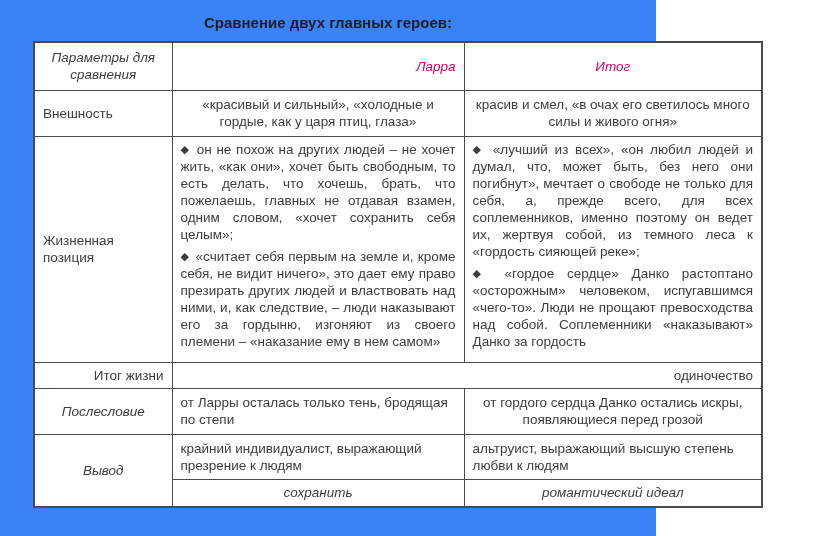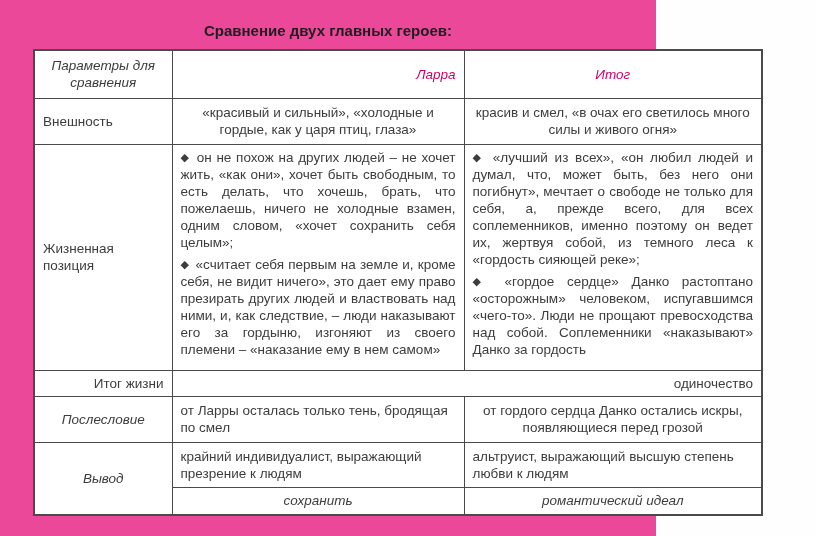--- a/index.html
+++ b/index.html
@@ -4,21 +4,21 @@
 <style>
   * { box-sizing: border-box; }
   html, body { margin: 0; padding: 0; }
   body {
     width: 816px; height: 536px;
     background: #fefefe;
     font-family: "Liberation Sans", sans-serif;
     color: #3d3d3d;
     overflow: hidden;
   }
-  .page { width: 656px; height: 536px; padding-top: 20px; background: #ec4899; }
+  .page { width: 656px; height: 536px; padding-top: 12px; background: #3b82f6; }
   .doc-title {
     text-align: center;
     font-weight: bold;
     font-size: 15px;
     color: #1e1e1e;
     margin: 2px 0 10px 0;
   }
   table.cmp {
     border-collapse: collapse;
     table-layout: fixed;
@@ -91,37 +91,37 @@
 
     <tr class="appearance-row">
       <td class="param-cell v-top">Внешность</td>
       <td class="center">«красивый и сильный», «холодные и гордые, как у царя птиц, глаза»</td>
       <td class="center">красив и смел, «в очах его светилось много силы и живого огня»</td>
     </tr>
 
     <tr>
       <td class="param-cell italic v-top">Жизненная позиция</td>
       <td class="pos-cell v-top justify">
-        <p><span class="bullet">◆</span> <span>он не похож на других людей – не хочет жить, «как они», хочет быть свободным, то есть делать, что хочешь, брать, что пожелаешь, ничего не холодные взамен, одним словом, «хочет сохранить себя целым»;</span></p>
+        <p><span class="bullet">◆</span> <span>он не похож на других людей – не хочет жить, «как они», хочет быть свободным, то есть делать, что хочешь, брать, что пожелаешь, главных не отдавая взамен, одним словом, «хочет сохранить себя целым»;</span></p>
         <p><span class="bullet">◆</span> <span>«считает себя первым на земле и, кроме себя, не видит ничего», это дает ему право презирать других людей и властвовать над ними, и, как следствие, – люди наказывают его за гордыню, изгоняют из своего племени – «наказание ему в нем самом»</span></p>
       </td>
       <td class="pos-cell v-top justify">
         <p><span class="bullet">◆</span> <span>«лучший из всех», «он любил людей и думал, что, может быть, без него они погибнут», мечтает о свободе не только для себя, а, прежде всего, для всех соплеменников, именно поэтому он ведет их, жертвуя собой, из темного леса к «гордость сияющей реке»;</span></p>
         <p><span class="bullet">◆</span> <span>«гордое сердце» Данко растоптано «осторожным» человеком, испугавшимся «чего-то». Люди не прощают превосходства над собой. Соплеменники «наказывают» Данко за гордость</span></p>
       </td>
     </tr>
 
     <tr class="small-row">
       <td class="param-cell">Итог жизни</td>
       <td class="center" colspan="2">одиночество</td>
     </tr>
 
     <tr class="afterword-row">
       <td class="bold-italic center v-top">Послесловие</td>
-      <td class="v-top">от Ларры осталась только тень, бродящая по смел</td>
+      <td class="v-top">от Ларры осталась только тень, бродящая по степи</td>
       <td class="v-top center">от гордого сердца Данко остались искры, появляющиеся перед грозой</td>
     </tr>
 
     <tr class="concl-desc">
       <td class="bold-italic center v-top" rowspan="2">Вывод</td>
       <td class="italic v-top">крайний индивидуалист, выражающий презрение к людям</td>
       <td class="italic v-top">альтруист, выражающий высшую степень любви к людям</td>
     </tr>
 
     <tr class="ideal-row">

